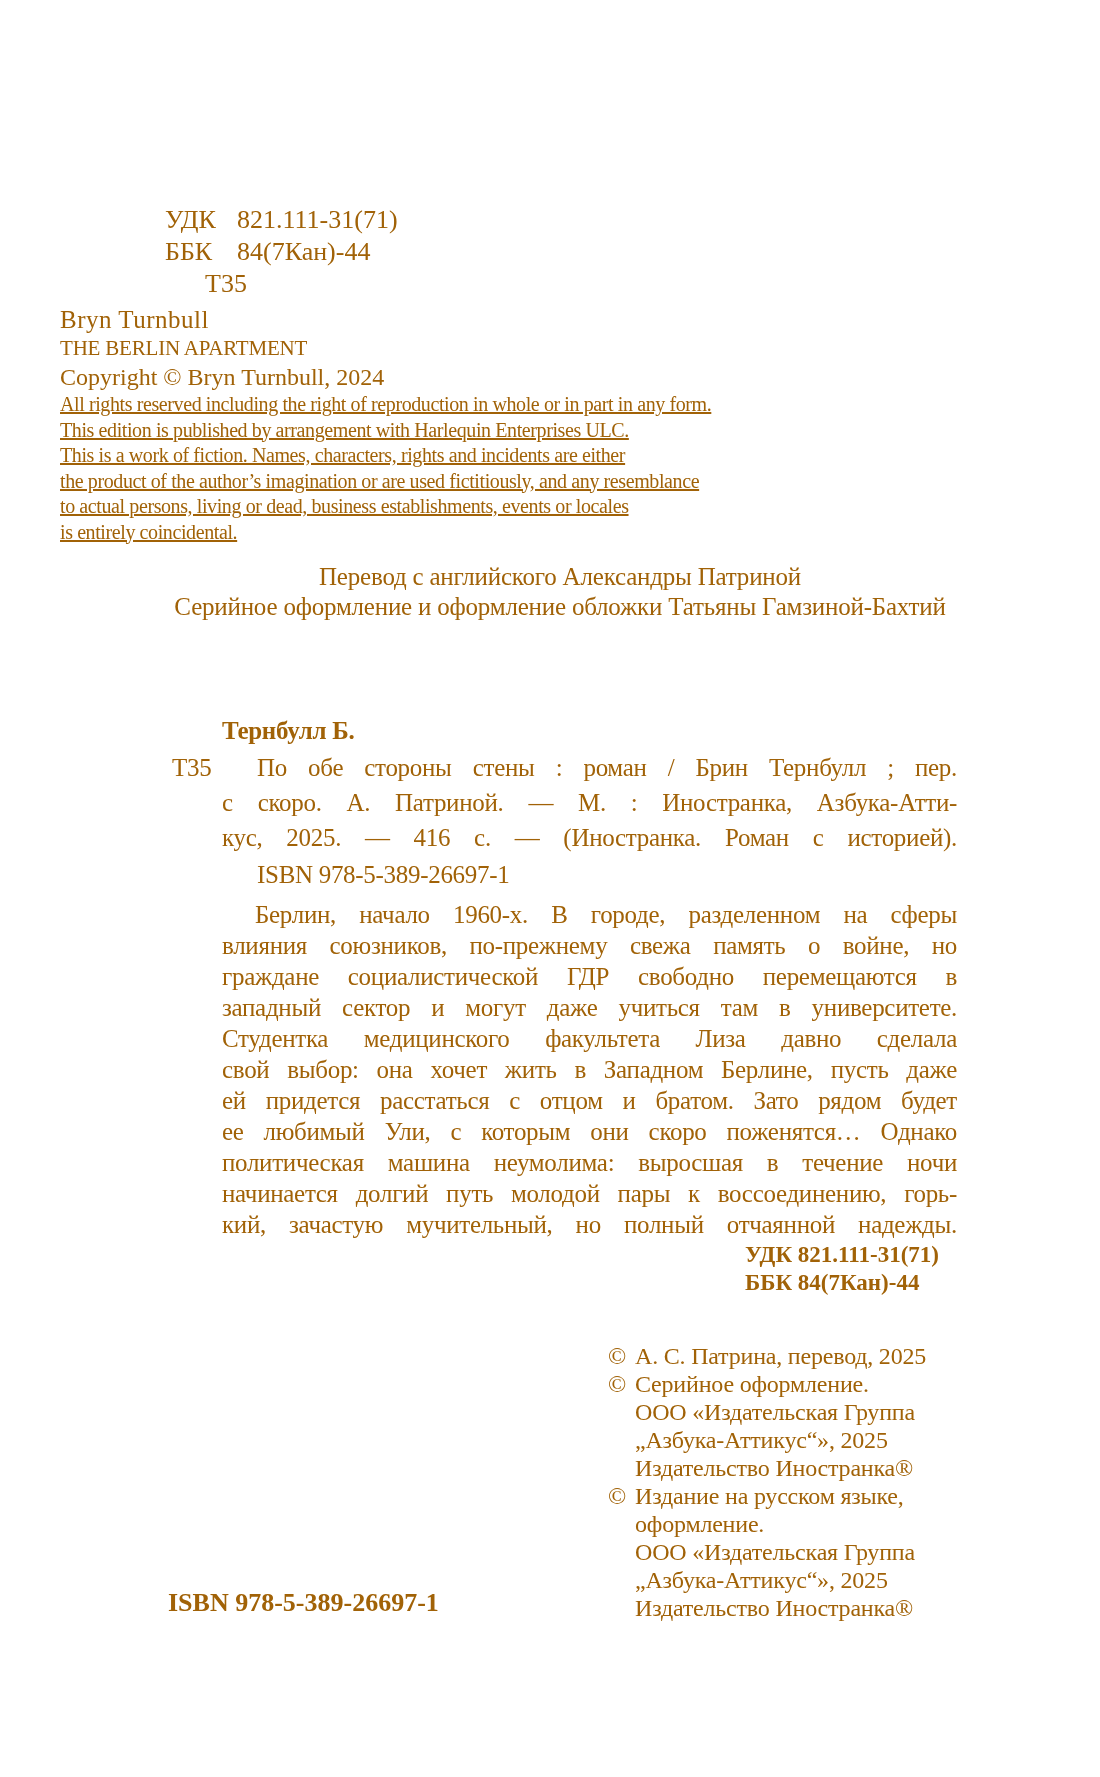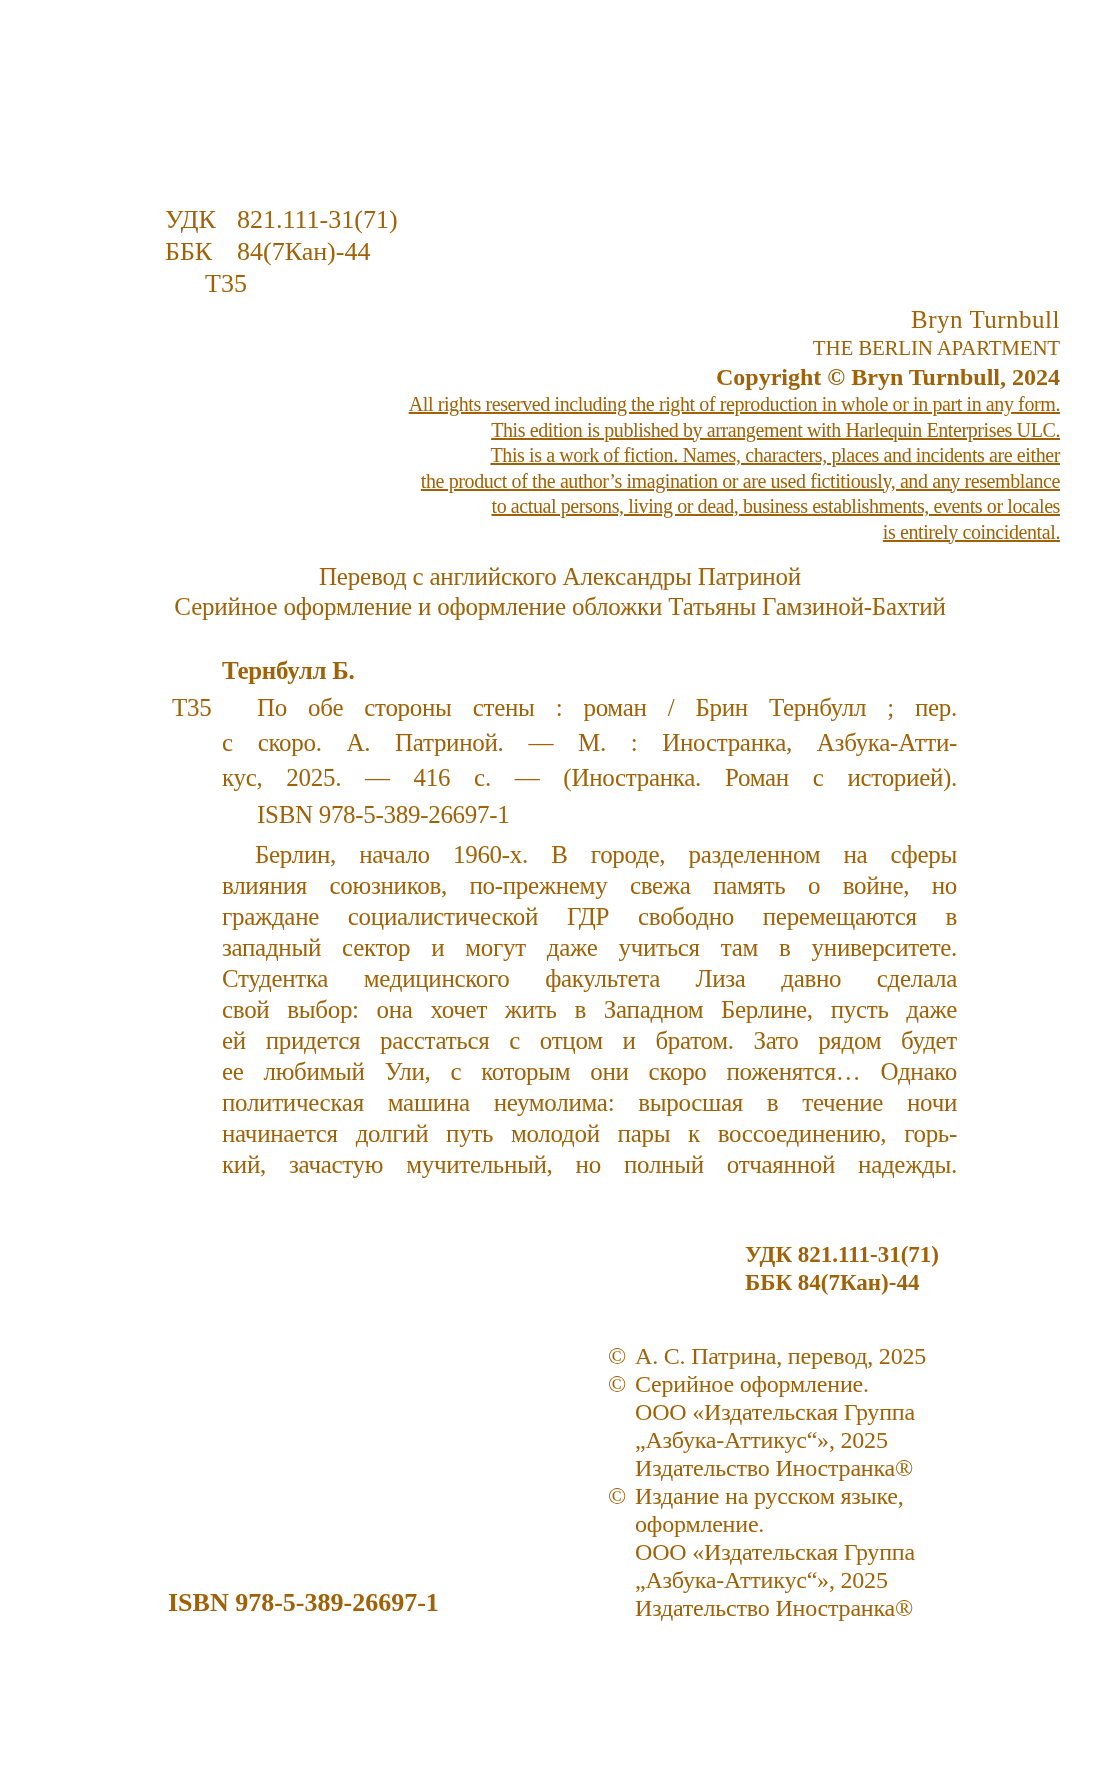--- a/index.html
+++ b/index.html
@@ -14,31 +14,31 @@
   }
   .abs { position:absolute; }
 
   
   .top-codes { left:165px; top:204px; font-size:26px; line-height:32px; }
   .top-codes .row { white-space:nowrap; }
   .top-codes .lbl { display:inline-block; min-width:72px; }
   .top-codes .code-t { padding-left:40px; }
 
   
-  .en-block { left:60px; top:306px; width:1000px; text-align:right; }
+  .en-block { left:60px; top:306px; width:1000px; text-align:left; }
   .en-author { font-size:25px; line-height:28px; letter-spacing:0.5px; }
   .en-title  { font-size:21px; line-height:28px; letter-spacing:-0.2px; font-weight:bold; font-weight:normal; }
-  .en-copy   { font-size:24px; line-height:30px;font-weight:bold; }
+  .en-copy   { font-size:24px; line-height:30px; }
   .en-small  { font-size:20px; line-height:25.5px; letter-spacing:-0.4px; white-space:nowrap;text-decoration:underline; }
 
   
   .credits { left:60px; top:562px; width:1000px; text-align:center; font-size:25px; line-height:30px; letter-spacing:-0.2px; white-space:nowrap; }
 
   
-  .catalog { left:222px; top:656px; width:735px; font-size:25px; letter-spacing:-0.3px; }
+  .catalog { left:222px; top:716px; width:735px; font-size:25px; letter-spacing:-0.3px; }
   .cat-author { font-weight:bold; line-height:29px; }
   .cat-entry { position:relative; margin-top:5px; }
   .cat-code { position:absolute; left:-50px; top:0; line-height:35px; }
   .entry-line { line-height:35px; text-align:justify; text-align-last:justify; }
   .entry-line.first { padding-left:35px; }
   .cat-isbn { line-height:29px; margin-top:5px; padding-left:35px; }
   .annotation { margin-top:10px; }
   .ann-line { line-height:31px; text-align:justify; text-align-last:justify; }
   .ann-line.first { padding-left:33px; }
 
@@ -67,21 +67,21 @@
     </div>
     <div class="row code-t">Т35</div>
   </div>
 
   <div class="abs en-block">
     <div class="en-author">Bryn  Turnbull</div>
     <div class="en-title">THE BERLIN APARTMENT</div>
     <div class="en-copy">Copyright © Bryn Turnbull, 2024</div>
     <div class="en-small">All rights reserved including the right of reproduction in whole or in part in any form.</div>
     <div class="en-small">This edition is published by arrangement with Harlequin Enterprises ULC.</div>
-    <div class="en-small">This is a work of fiction. Names, characters, places and incidents are either</div>
+    <div class="en-small">This is a work of fiction. Names, characters, rights and incidents are either</div>
     <div class="en-small">the product of the author’s imagination or are used fictitiously, and any resemblance</div>
     <div class="en-small">to actual persons, living or dead, business establishments, events or locales</div>
     <div class="en-small">is entirely coincidental.</div>
   </div>
 
   <div class="abs credits">
     <div>Перевод с английского Александры Патриной</div>
     <div>Серийное оформление и оформление обложки Татьяны Гамзиной-Бахтий</div>
   </div>
 

